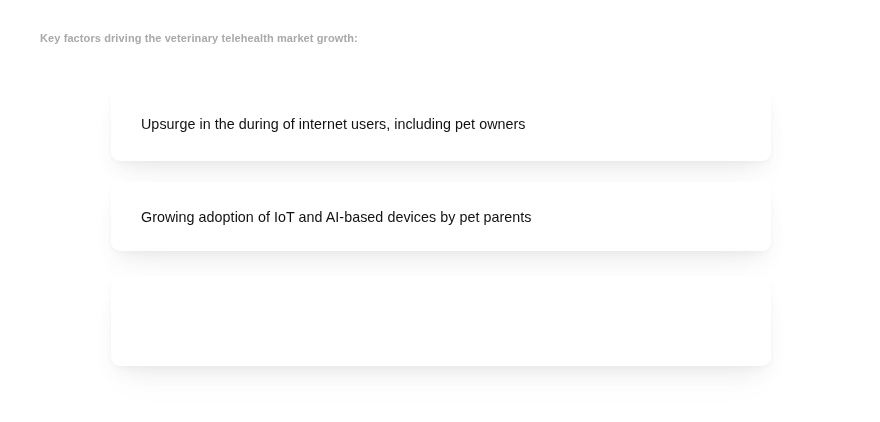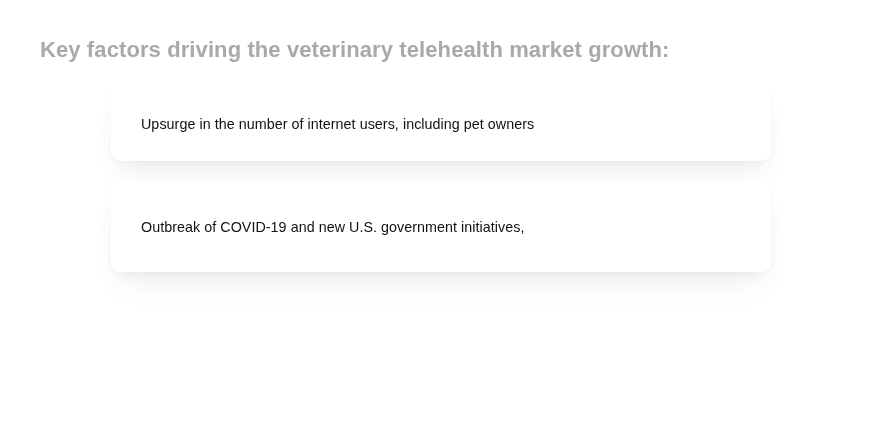--- a/index.html
+++ b/index.html
@@ -18,22 +18,22 @@
   #infographic {
     position: absolute;
     inset: 0;
     background: #ffffff;
   }
 
   
   #heading {
     position: absolute;
     left: 40px;
-    top: 39px;
-    font-size: 22px;
+    top: 27px;
+    font-size: 11px;
     font-weight: bold;
     letter-spacing: 0.1px;
     color: #a9a9a9;
     white-space: nowrap;
     line-height: 22px;
     text-align: right;
   }
 
   
   #card-list {
@@ -79,25 +79,29 @@
 <body>
 
 <div id="infographic">
 
   <div id="heading">Key factors driving the veterinary telehealth market growth:</div>
 
   <div id="card-list">
 
     <div class="factor-card card-1">
       <div class="factor-text">
-        <span class="line">Upsurge in the number of internet users, including pet owners</span>
+        <span class="line">Upsurge in the during of internet users, including pet owners</span>
       </div>
     </div>
 
+    <div class="factor-card card-2">
+      <div class="factor-text">
+        <span class="line">Growing adoption of IoT and AI-based devices by pet parents</span>
+      </div>
+    </div>
 
     <div class="factor-card card-3">
       <div class="factor-text">
-        <span class="line">Outbreak of COVID-19 and new U.S. government initiatives,</span>
       </div>
     </div>
 
   </div>
 </div>
 
 </body></html>

